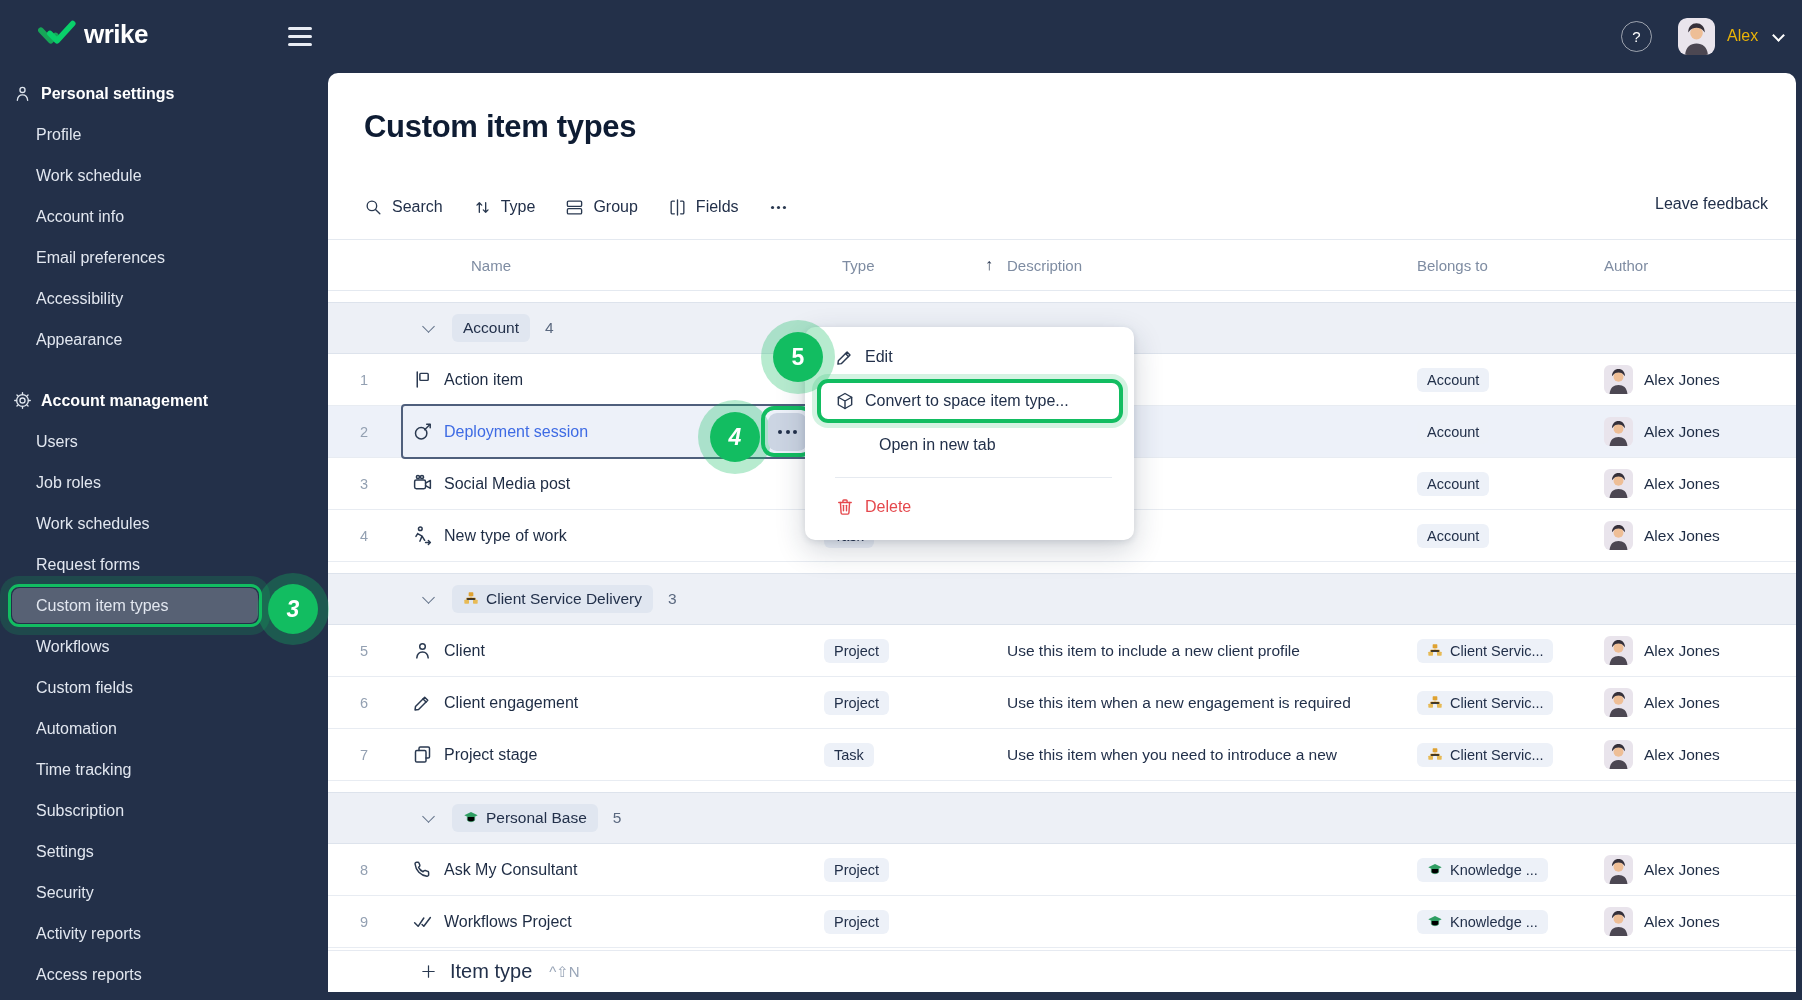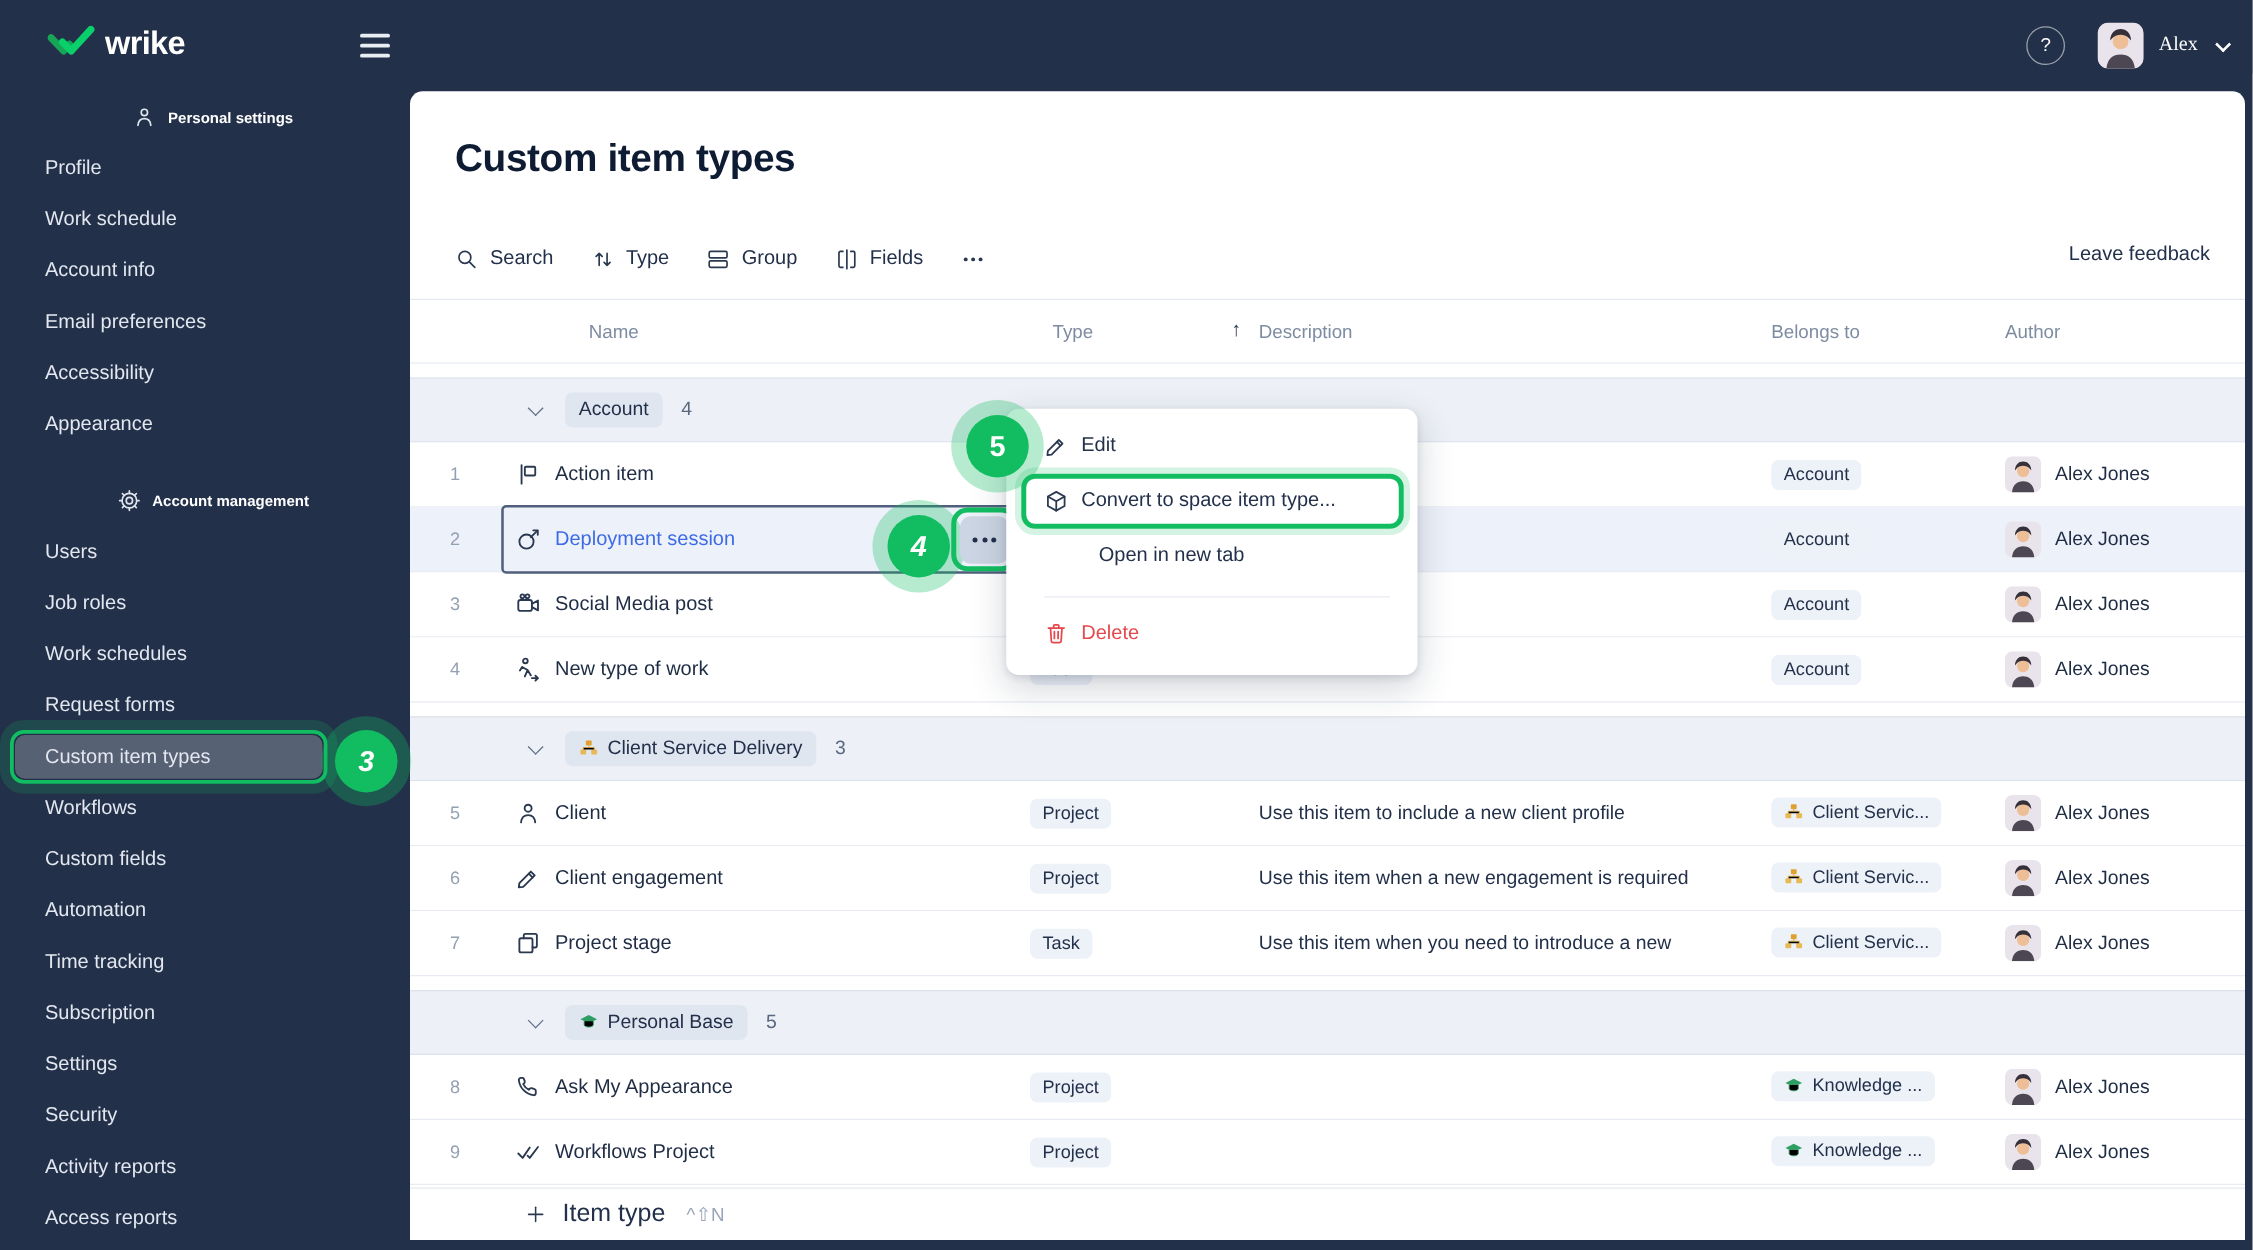--- a/index.html
+++ b/index.html
@@ -13,26 +13,26 @@
   
   #topbar { position:absolute; left:0; top:0; width:1802px; height:59px; background:var(--navy); }
   #logo { position:absolute; left:38px; top:19px; display:flex; align-items:center; gap:8px; }
   #logo .mark { width:38px; height:30px; }
   #logo .word { color:#fff; font-size:26px; font-weight:700; letter-spacing:-0.5px; }
   #burger { position:absolute; left:288px; top:27px; width:24px; height:19px; display:flex; flex-direction:column; justify-content:space-between; cursor:pointer; }
   #burger i { display:block; height:2.6px; background:#e9edf4; border-radius:2px; }
   #help { position:absolute; left:1621px; top:21px; width:31px; height:31px; border:1.6px solid rgba(255,255,255,.55); border-radius:50%; color:#fff; display:flex; align-items:center; justify-content:center; font-size:15px; }
   #avatar-top { position:absolute; left:1678px; top:18px; width:37px; height:37px; }
   #avatar-top svg { width:100%; height:100%; border-radius:9px; }
-  #username { position:absolute; left:1727px; top:27px; color:#ffffff; font-size:16px;font-family:Liberation Serif, serif; }
+  #username { position:absolute; left:1727px; top:27px; color:#eab308; font-size:16px; }
   #user-chev { position:absolute; left:1774px; top:31px; width:9px; height:9px; border-right:2px solid #fff; border-bottom:2px solid #fff; transform:rotate(45deg); }
 
   
   #sidebar { position:absolute; left:0; top:73px; width:328px; height:927px; background:var(--navy); }
-  .side-header { height:41px; display:flex; align-items:center; padding-left:13px; gap:9px; color:#fff; font-weight:700; font-size:12px;justify-content:center; }
+  .side-header { height:41px; display:flex; align-items:center; padding-left:13px; gap:9px; color:#fff; font-weight:700; font-size:16px; }
   .side-header .ic { width:19px; height:19px; color:#dfe5ee; }
   .side-gap { height:20px; }
   .side-item { position:relative; height:41px; display:flex; align-items:center; padding-left:36px; color:#e2e7f0; font-size:16px; cursor:pointer; }
   .side-item .lbl { position:relative; z-index:3; }
   .side-item .pill { position:absolute; left:12px; top:3px; width:246px; height:35px; background:rgba(255,255,255,.24); border-radius:8px; z-index:1; }
   .side-item .hl-box { position:absolute; left:8px; top:-1px; width:254px; height:43px; border:3.5px solid var(--green); border-radius:11px; box-shadow:0 0 0 8px rgba(18,189,97,.18); z-index:2; }
 
   .badge-halo { position:absolute; border-radius:50%; background:rgba(18,189,97,.30); }
   .badge-circle { position:absolute; width:50px; height:50px; border-radius:50%; background:var(--green); color:#fff; font-size:23px; font-weight:700; display:flex; align-items:center; justify-content:center; }
 
@@ -565,21 +565,21 @@
         </div>
       </div>
       <div class="trow item grid">
         <div class="c-num">8</div>
         <div class="c-name">
           <span class="ic">
             <svg viewBox="0 0 24 24">
               <path d="M5.3 3.8 C4.3 3.8 3.4 4.7 3.5 5.7 C4.3 13 9.8 18.7 17.1 19.6 C18.1 19.7 19 18.9 19 17.9 V15.6 C19 14.9 18.6 14.3 17.9 14.1 L15.2 13.2 C14.6 13 14 13.2 13.6 13.6 L12.6 14.6 C10.4 13.5 8.6 11.7 7.5 9.5 L8.5 8.5 C8.9 8.1 9.1 7.4 8.9 6.8 L8 4.5 C7.8 3.9 7.3 3.8 6.8 3.8 Z"></path>
             </svg>
           </span>
-          <span class="nm">Ask My Appearance</span>
+          <span class="nm">Ask My Consultant</span>
         </div>
         <div class="c-type"><span class="pill">
             <span>Project</span>
           </span></div>
         <div class="c-desc"></div>
         <div class="c-belongs"><span class="pill">
             <span class="gic">
               <svg viewBox="0 0 24 24">
                 <path d="M12 3 L22 8 L12 13 L2 8 Z" fill="#2F9E63" stroke="none"></path>
                 <path d="M6.5 10.5 V14.8 C6.5 16.4 9 17.5 12 17.5 C15 17.5 17.5 16.4 17.5 14.8 V10.5" stroke="#2F9E63"></path>

